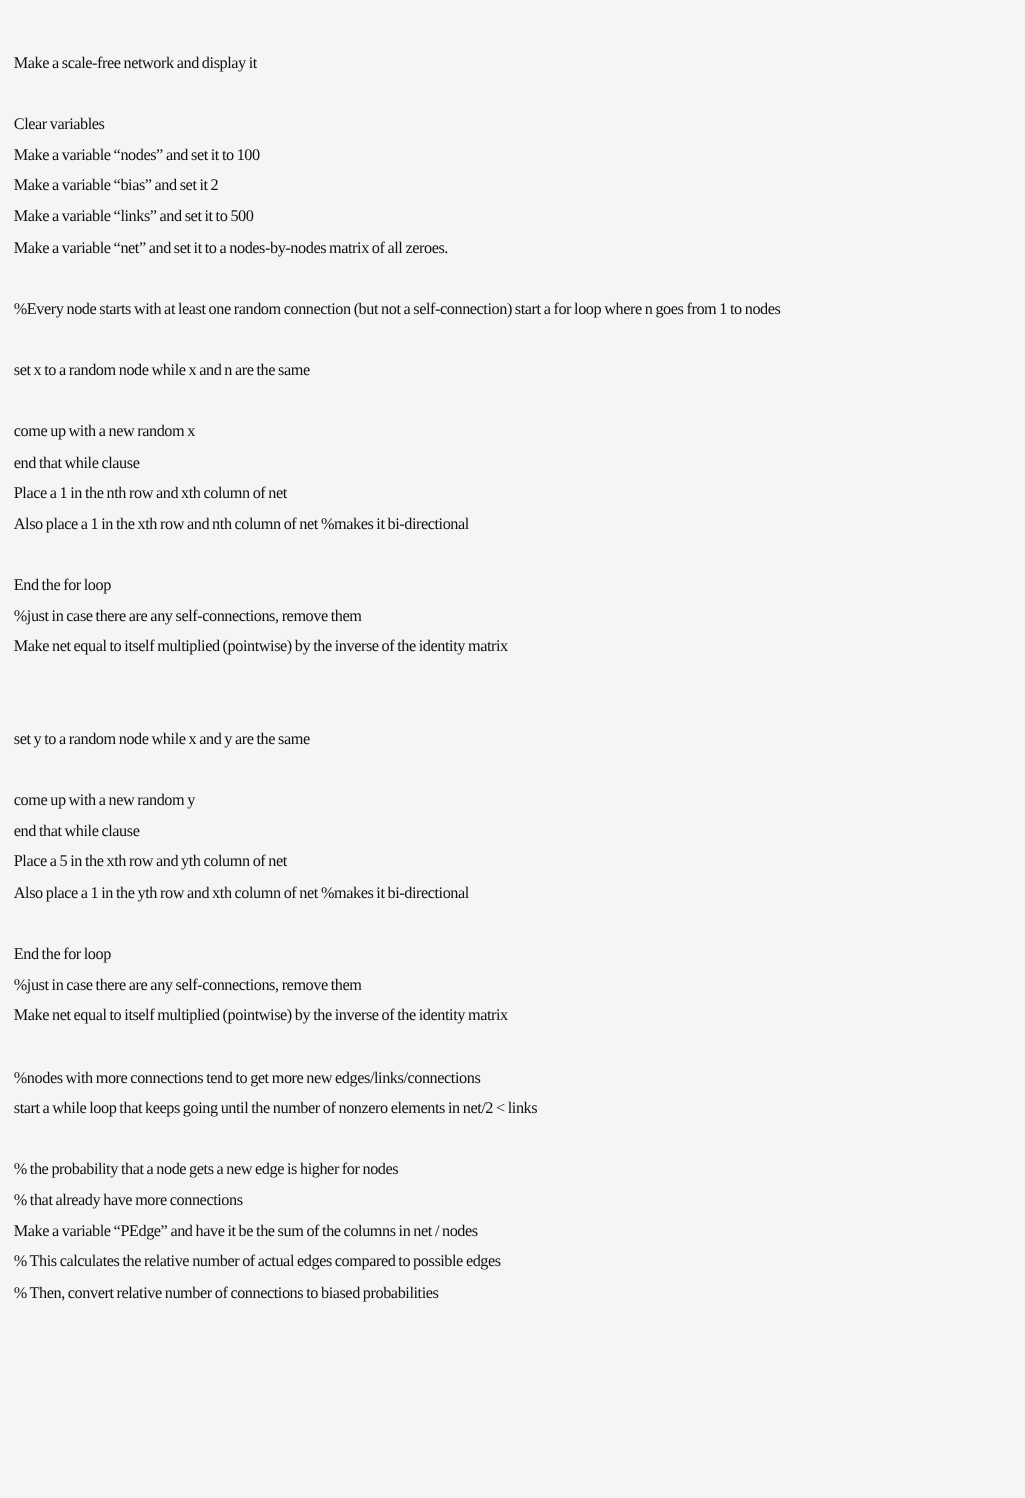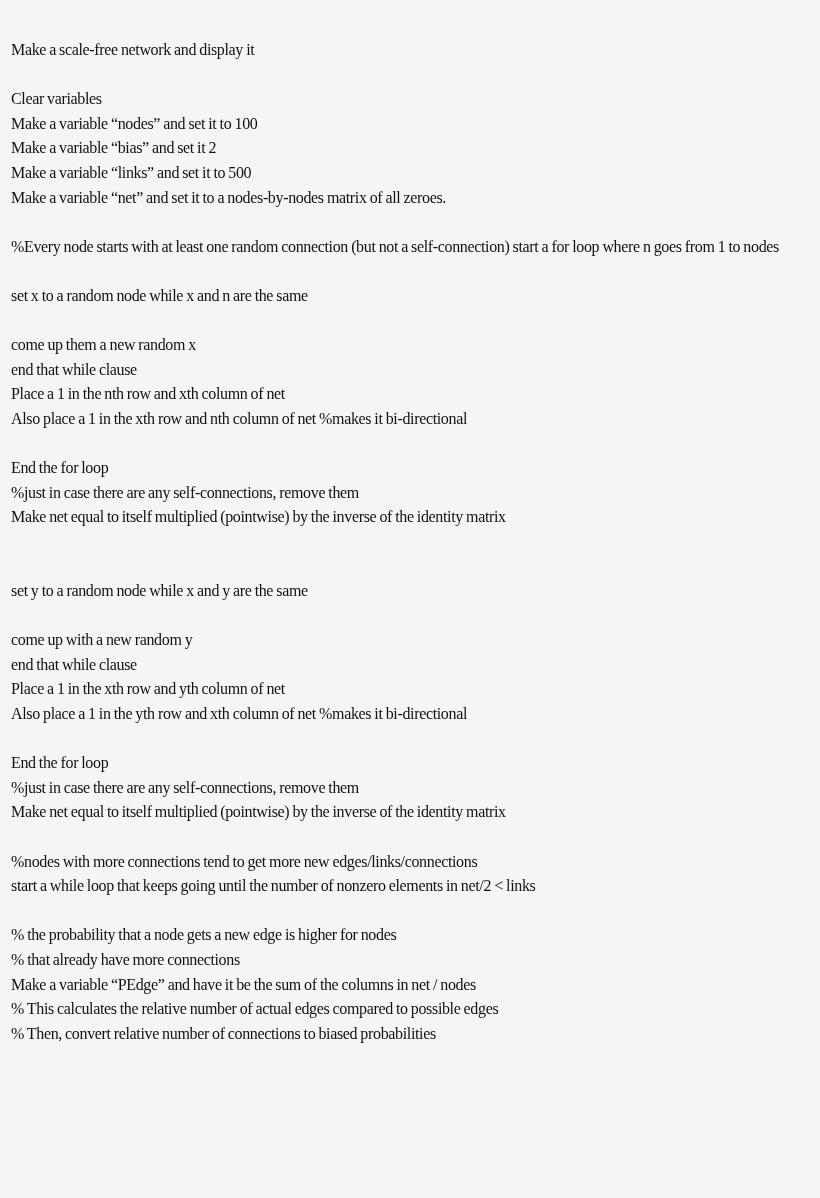--- a/index.html
+++ b/index.html
@@ -12,21 +12,21 @@
       height: 1198px;
       overflow: hidden;
       position: relative;
     }
     .doc {
       position: absolute;
       left: 11px;
       top: 38px;
       width: 805px;
       font-family: "Liberation Serif", "DejaVu Serif", serif;
-      font-size: 16px;
+      font-size: 13px;
       line-height: 24.6px;
       color: #111111;
       letter-spacing: -0.35px;
       word-spacing: -0.5px;
     }
     .line {
       display: block;
       white-space: normal;
       margin: 0;
     }
@@ -44,35 +44,35 @@
   <span class="line">Clear variables</span>
   <span class="line">Make a variable “nodes” and set it to 100</span>
   <span class="line">Make a variable “bias” and set it 2</span>
   <span class="line">Make a variable “links” and set it to 500</span>
   <span class="line">Make a variable “net” and set it to a nodes-by-nodes matrix of all zeroes.</span>
   <span class="blank"></span>
   <span class="line">%Every node starts with at least one random connection (but not a self-connection) start a for loop where n goes from 1 to nodes</span>
   <span class="blank"></span>
   <span class="line">set x to a random node while x and n are the same</span>
   <span class="blank"></span>
-  <span class="line">come up them a new random x</span>
+  <span class="line">come up with a new random x</span>
   <span class="line">end that while clause</span>
   <span class="line">Place a 1 in the nth row and xth column of net</span>
   <span class="line">Also place a 1 in the xth row and nth column of net %makes it bi-directional</span>
   <span class="blank"></span>
   <span class="line">End the for loop</span>
   <span class="line">%just in case there are any self-connections, remove them</span>
   <span class="line">Make net equal to itself multiplied (pointwise) by the inverse of the identity matrix</span>
   <span class="blank"></span>
   <span class="blank"></span>
   <span class="line">set y to a random node while x and y are the same</span>
   <span class="blank"></span>
   <span class="line">come up with a new random y</span>
   <span class="line">end that while clause</span>
-  <span class="line">Place a 1 in the xth row and yth column of net</span>
+  <span class="line">Place a 5 in the xth row and yth column of net</span>
   <span class="line">Also place a 1 in the yth row and xth column of net %makes it bi-directional</span>
   <span class="blank"></span>
   <span class="line">End the for loop</span>
   <span class="line">%just in case there are any self-connections, remove them</span>
   <span class="line">Make net equal to itself multiplied (pointwise) by the inverse of the identity matrix</span>
   <span class="blank"></span>
   <span class="line">%nodes with more connections tend to get more new edges/links/connections</span>
   <span class="line">start a while loop that keeps going until the number of nonzero elements in net/2 &lt; links</span>
   <span class="blank"></span>
   <span class="line">% the probability that a node gets a new edge is higher for nodes</span>

